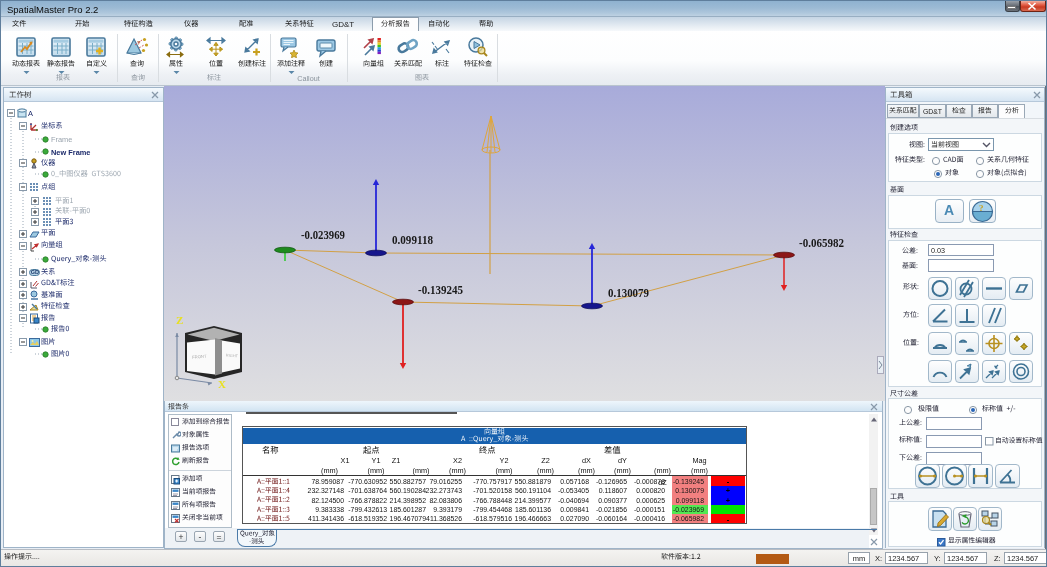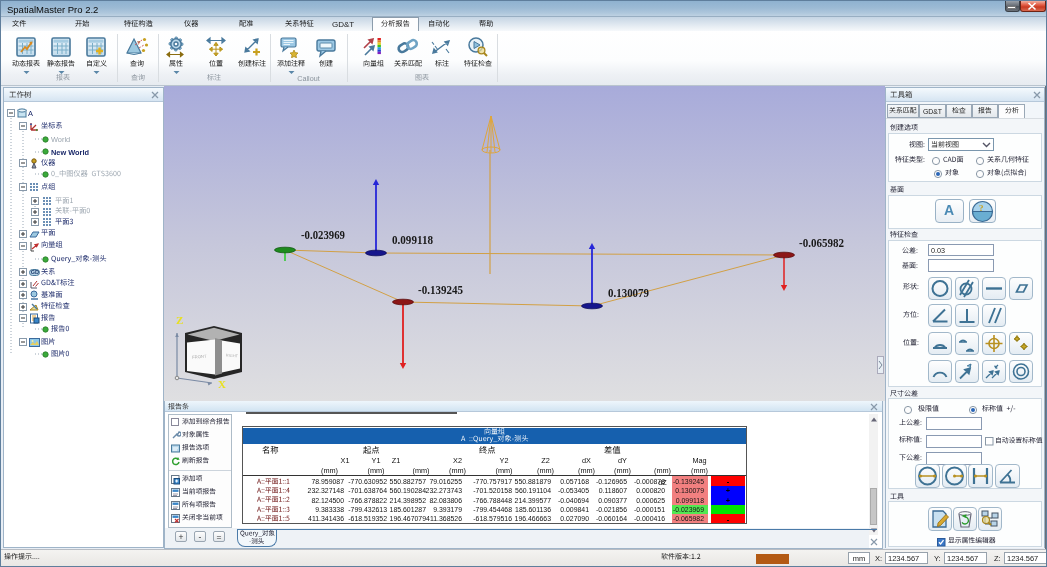--- a/index.html
+++ b/index.html
@@ -495,25 +495,25 @@
     <svg style="position:absolute;left:40.0px;top:120.8px;overflow:visible" width="23.6" height="9.0">
       <g fill="#1c2a6a" transform="translate(0,6.05) scale(0.00720,-0.00720)">
         <use href="#g5750" x="0"></use>
         <use href="#g6807" x="1000"></use>
         <use href="#g7CFB" x="2000"></use>
       </g>
     </svg>
     <svg class="abs" style="left:41px;top:134.5px" width="7" height="7">
       <circle cx="3.5" cy="3.5" r="2.7" fill="#3aaa3a" stroke="#2a7a2a" stroke-width="0.8"></circle>
     </svg>
-    <div style="position:absolute;left:50.0px;top:134.3px;font:normal 7.4px 'Liberation Sans',sans-serif;color:#9aa4ae;white-space:nowrap">World</div>
+    <div style="position:absolute;left:50.0px;top:134.3px;font:normal 7.4px 'Liberation Sans',sans-serif;color:#9aa4ae;white-space:nowrap">Frame</div>
     <svg class="abs" style="left:41px;top:147.0px" width="7" height="7">
       <circle cx="3.5" cy="3.5" r="2.7" fill="#3aaa3a" stroke="#2a7a2a" stroke-width="0.8"></circle>
     </svg>
-    <div style="position:absolute;left:50.0px;top:146.8px;font:bold 7.4px 'Liberation Sans',sans-serif;color:#1c2a6a;white-space:nowrap">New World</div>
+    <div style="position:absolute;left:50.0px;top:146.8px;font:bold 7.4px 'Liberation Sans',sans-serif;color:#1c2a6a;white-space:nowrap">New Frame</div>
     <svg class="abs" style="left:18px;top:158.0px" width="8" height="8">
       <rect x="0.5" y="0.5" width="7" height="7" fill="#fff" stroke="#8899aa"></rect>
       <path d="M2 4 H6" stroke="#333" stroke-width="1"></path>
     </svg>
     <svg class="abs" style="left:28px;top:157.0px" width="11" height="11">
       <circle cx="5" cy="3" r="2.2" fill="#c8a020" stroke="#7a5a10"></circle>
       <path d="M3 10 L5 5 L7 10 Z" fill="#8899aa" stroke="#556"></path>
     </svg>
     <svg style="position:absolute;left:40.0px;top:157.8px;overflow:visible" width="16.4" height="9.0">
       <g fill="#1c2a6a" transform="translate(0,6.05) scale(0.00720,-0.00720)">

